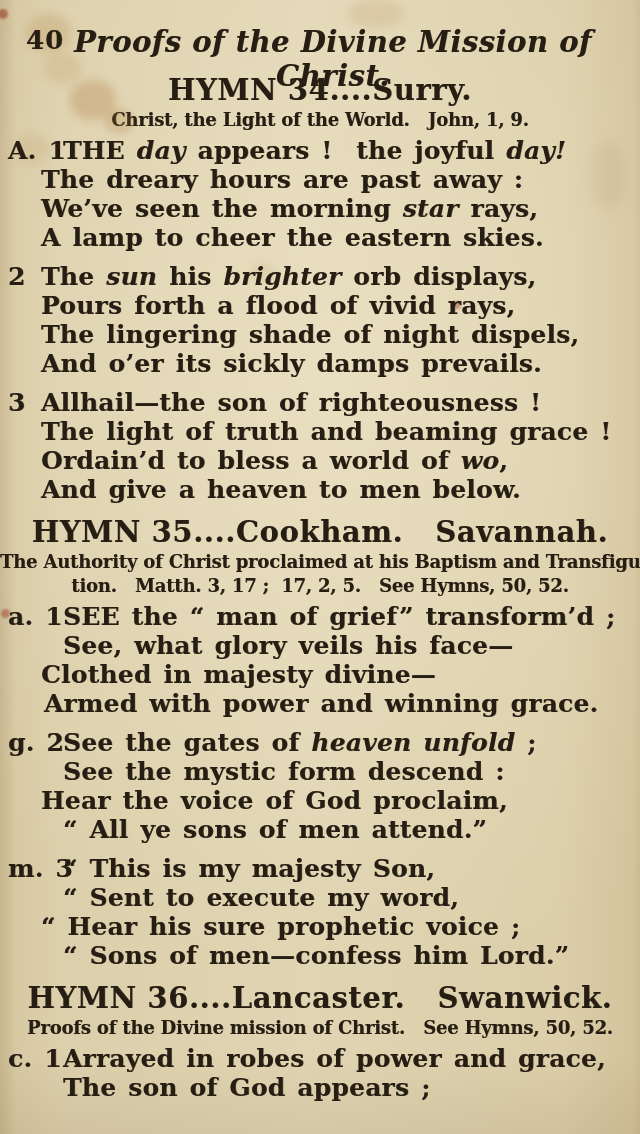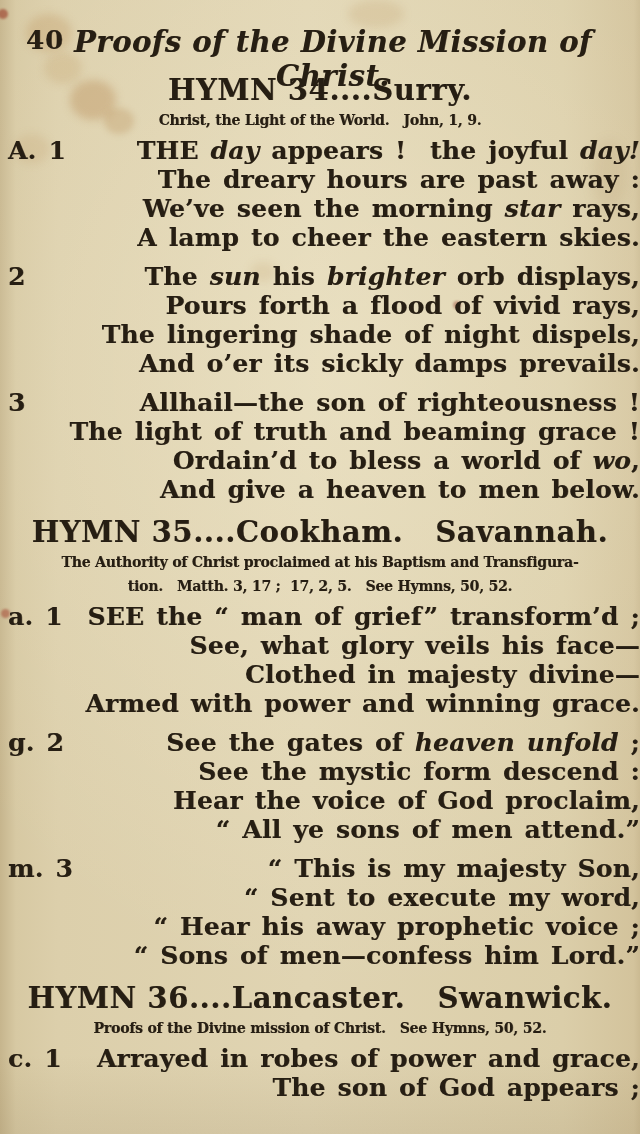--- a/index.html
+++ b/index.html
@@ -11,21 +11,21 @@
     position: relative; width: 640px; height: 1134px; overflow: hidden;
     background:
       radial-gradient(130% 90% at 55% 32%, rgba(255,250,228,0.30), rgba(0,0,0,0) 62%),
       linear-gradient(0deg, rgba(110,88,52,0.10), rgba(0,0,0,0) 7%),
       linear-gradient(90deg, #c6b58d 0%, #d7c9a3 2.5%, #dccfab 9%, #e0d4b2 48%, #dbcea9 88%, #d3c39c 99%, #cbba92 100%);
     color: #261e13;
     box-sizing: border-box;
     padding-top: 25px;
   }
   
-  .ink { text-shadow: 0.4px 0.4px 0.6px rgba(45,33,20,0.55); text-align: right; }
+  .ink { text-shadow: 0.4px 0.4px 0.6px rgba(45,33,20,0.55); }
 
   
   .stain { position: absolute; border-radius: 50%; pointer-events: none; }
   .s1  { left: 26px;  top: 14px;  width: 46px; height: 38px; background: rgba(176,122,58,.22); filter: blur(4px); }
   .s2  { left: 44px;  top: 52px;  width: 38px; height: 32px; background: rgba(176,122,58,.16); filter: blur(4px); }
   .s3  { left: 70px;  top: 80px;  width: 46px; height: 40px; background: rgba(168,112,52,.28); filter: blur(4px); }
   .s4  { left: 104px; top: 108px; width: 30px; height: 26px; background: rgba(168,112,52,.22); filter: blur(3px); }
   .s5  { left: 14px;  top: 134px; width: 36px; height: 30px; background: rgba(176,125,65,.13); filter: blur(4px); }
   .s6  { left: 348px; top: 0px;   width: 56px; height: 28px; background: rgba(176,125,65,.15); filter: blur(4px); }
   .s7  { left: -2px;  top: 9px;   width: 10px; height: 10px; background: rgba(150,45,30,.55); filter: blur(1px); }
@@ -52,21 +52,21 @@
 
   .hymn-title {
     margin: 0; text-align: center;
     font-size: 29px; font-weight: 700; letter-spacing: 0.6px;
     line-height: 36px;
   }
   .hymn + .hymn { margin-top: 10px; }
 
   .caption {
     margin: 0; text-align: center;
-    font-size: 14px; font-weight: 700; letter-spacing: -0.2px;
+    font-size: 18px; font-weight: 700; letter-spacing: -0.2px;
     line-height: 24px;
   }
 
   .verse { position: relative; margin-top: 10px; }
   .caption + .verse { margin-top: 4px; }
   .line {
     position: relative;
     font-size: 25px; font-weight: 700; line-height: 29px;
     word-spacing: 3px; letter-spacing: 0.2px;
     white-space: pre-wrap;
@@ -137,21 +137,21 @@
         </div>
         <div class="verse">
           <div class="line ink ind1"><span class="marker">g. 2</span><span>See the gates of </span><i>heaven unfold</i><span> ;</span></div>
           <div class="line ink ind1"><span>See the mystic form descend :</span></div>
           <div class="line ink ind0"><span>Hear the voice of God proclaim,</span></div>
           <div class="line ink ind1"><span>“ All ye sons of men attend.”</span></div>
         </div>
         <div class="verse">
           <div class="line ink ind1"><span class="marker">m. 3</span><span>“ This is my majesty Son,</span></div>
           <div class="line ink ind1"><span>“ Sent to execute my word,</span></div>
-          <div class="line ink ind0"><span>“ Hear his away prophetic voice ;</span></div>
+          <div class="line ink ind0"><span>“ Hear his sure prophetic voice ;</span></div>
           <div class="line ink ind1"><span>“ Sons of men—confess him Lord.”</span></div>
         </div>
       </section>
       <section class="hymn">
         <h2 class="hymn-title ink preserve">HYMN 36....Lancaster.   Swanwick.</h2>
         <p class="caption ink preserve">Proofs of the Divine mission of Christ.   See Hymns, 50, 52.</p>
         <div class="verse">
           <div class="line ink ind1"><span class="marker">c. 1</span><span>Arrayed in robes of power and grace,</span></div>
           <div class="line ink ind1"><span>The son of God appears ;</span></div>
         </div>

